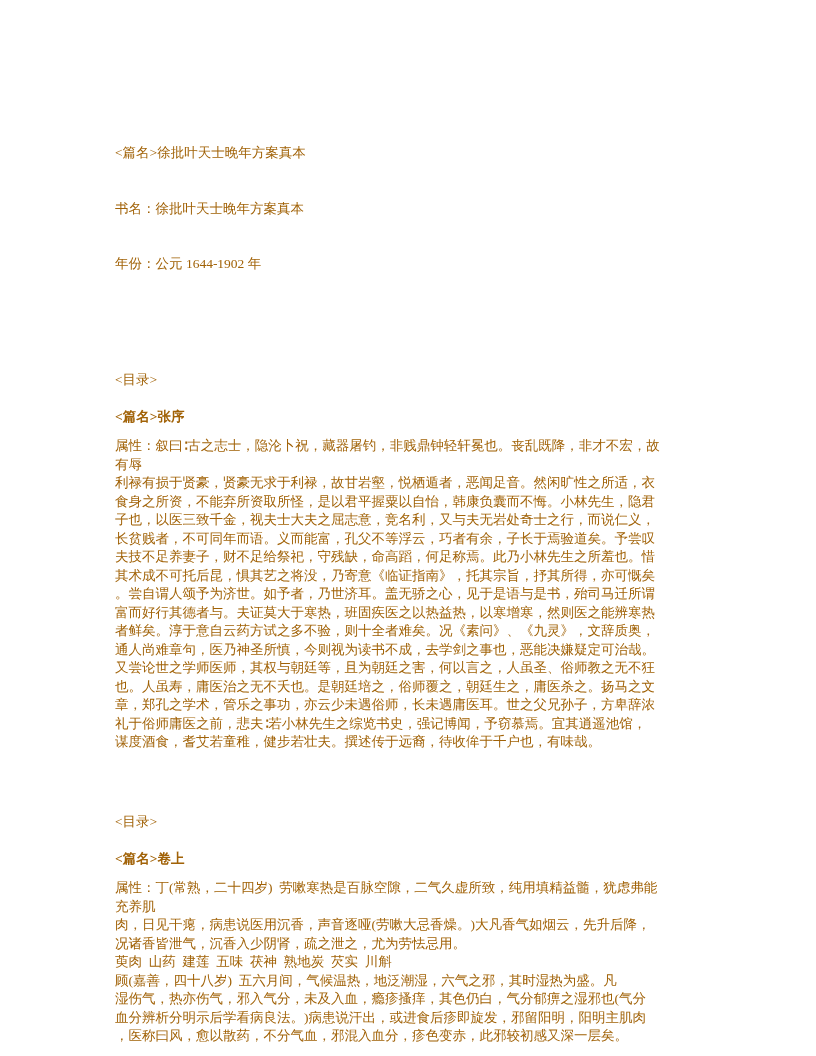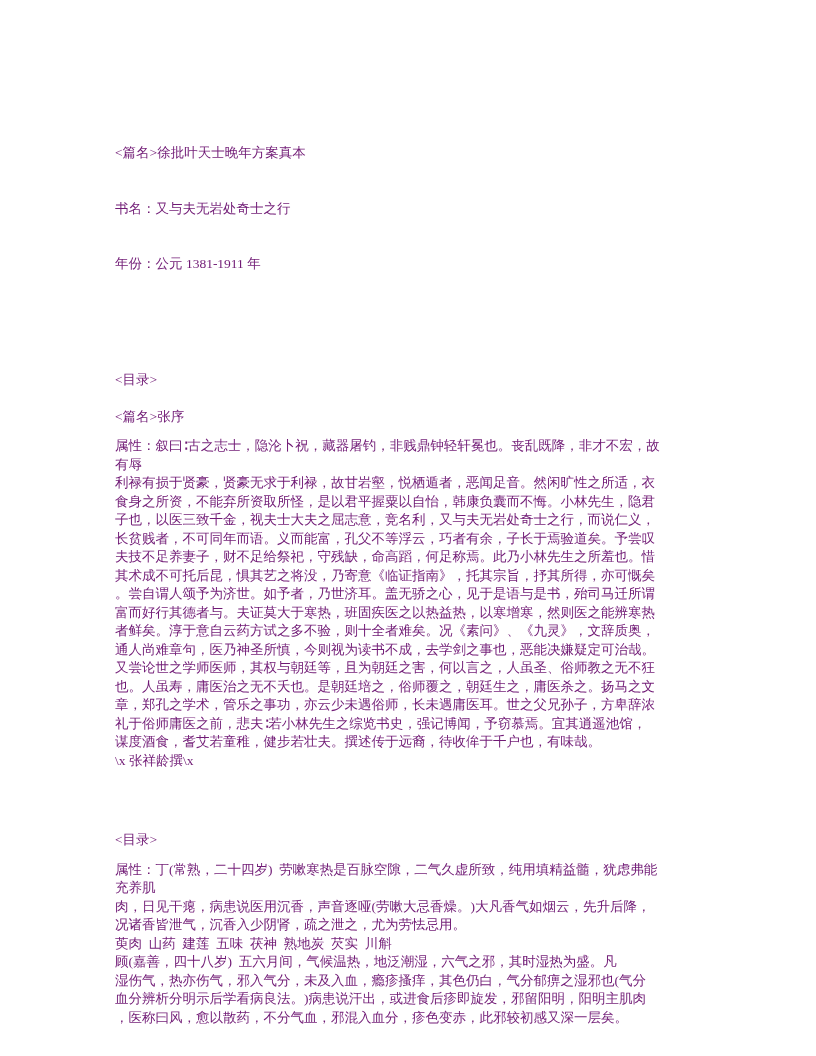--- a/index.html
+++ b/index.html
@@ -6,51 +6,51 @@
     html, body {
       margin: 0;
       padding: 0;
       background: #ffffff;
     }
     .page {
       position: relative;
       width: 689px;
       height: 1056px;
       background: #ffffff;
-      color: #701a75;
+      color: #a16207;
       font-family: "Liberation Serif", "DejaVu Serif", serif;
       font-size: 13.5px;
       line-height: 18.5px;
       overflow: hidden;
     }
     .content {
       position: absolute;
       left: 115px;
       top: 107px;
       width: 615px;
     }
     .line, .textblock {
       white-space: pre-wrap;
       word-break: break-all;
     }
     .mt-sec   { margin-top: 60px; }  
-    .mt-line  { margin-top: 18.5px; }
+    .mt-line  { margin-top: 18.5px; font-weight: bold; }
     .mt-body  { margin-top: 11px; }  
     .mt-sec2  { margin-top: 61px; }  
   </style>
 </head>
 <body>
 
 <div class="page">
   <div class="content">
 
     <div class="textblock">
       <div class="line">&lt;篇名&gt;徐批叶天士晚年方案真本</div>
-      <div class="line">书名：又与夫无岩处奇士之行</div>
-      <div class="line">年份：公元 1381-1911 年</div>
+      <div class="line">书名：徐批叶天士晚年方案真本</div>
+      <div class="line">年份：公元 1644-1902 年</div>
     </div>
 
     <div class="line mt-sec">&lt;目录&gt;</div>
 
     <div class="line mt-line">&lt;篇名&gt;张序</div>
 
     <div class="textblock mt-body">属性：叙曰∶古之志士，隐沦卜祝，藏器屠钓，非贱鼎钟轻轩冕也。丧乱既降，非才不宏，故
 有辱
 利禄有损于贤豪，贤豪无求于利禄，故甘岩壑，悦栖遁者，恶闻足音。然闲旷性之所适，衣
 食身之所资，不能弃所资取所怪，是以君平握粟以自怡，韩康负囊而不悔。小林先生，隐君
@@ -61,24 +61,24 @@
 。尝自谓人颂予为济世。如予者，乃世济耳。盖无骄之心，见于是语与是书，殆司马迁所谓
 富而好行其德者与。夫证莫大于寒热，班固疾医之以热益热，以寒增寒，然则医之能辨寒热
 者鲜矣。淳于意自云药方试之多不验，则十全者难矣。况《素问》、《九灵》，文辞质奥，
 通人尚难章句，医乃神圣所慎，今则视为读书不成，去学剑之事也，恶能决嫌疑定可治哉。
 又尝论世之学师医师，其权与朝廷等，且为朝廷之害，何以言之，人虽圣、俗师教之无不狂
 也。人虽寿，庸医治之无不夭也。是朝廷培之，俗师覆之，朝廷生之，庸医杀之。扬马之文
 章，郑孔之学术，管乐之事功，亦云少未遇俗师，长未遇庸医耳。世之父兄孙子，方卑辞浓
 礼于俗师庸医之前，悲夫∶若小林先生之综览书史，强记博闻，予窃慕焉。宜其逍遥池馆，
 谋度酒食，耆艾若童稚，健步若壮夫。撰述传于远裔，待收侔于千户也，有味哉。</div>
 
-    <div class="line">\x 张祥龄撰\x</div>
 
     <div class="line mt-sec2">&lt;目录&gt;</div>
 
+    <div class="line mt-line">&lt;篇名&gt;卷上</div>
 
     <div class="textblock mt-body">属性：丁(常熟，二十四岁)  劳嗽寒热是百脉空隙，二气久虚所致，纯用填精益髓，犹虑弗能
 充养肌
 肉，日见干瘪，病患说医用沉香，声音逐哑(劳嗽大忌香燥。)大凡香气如烟云，先升后降，
 况诸香皆泄气，沉香入少阴肾，疏之泄之，尤为劳怯忌用。
 萸肉  山药  建莲  五味  茯神  熟地炭  芡实  川斛
 顾(嘉善，四十八岁)  五六月间，气候温热，地泛潮湿，六气之邪，其时湿热为盛。凡
 湿伤气，热亦伤气，邪入气分，未及入血，瘾疹搔痒，其色仍白，气分郁痹之湿邪也(气分
 血分辨析分明示后学看病良法。)病患说汗出，或进食后疹即旋发，邪留阳明，阳明主肌肉
 ，医称曰风，愈以散药，不分气血，邪混入血分，疹色变赤，此邪较初感又深一层矣。</div>

